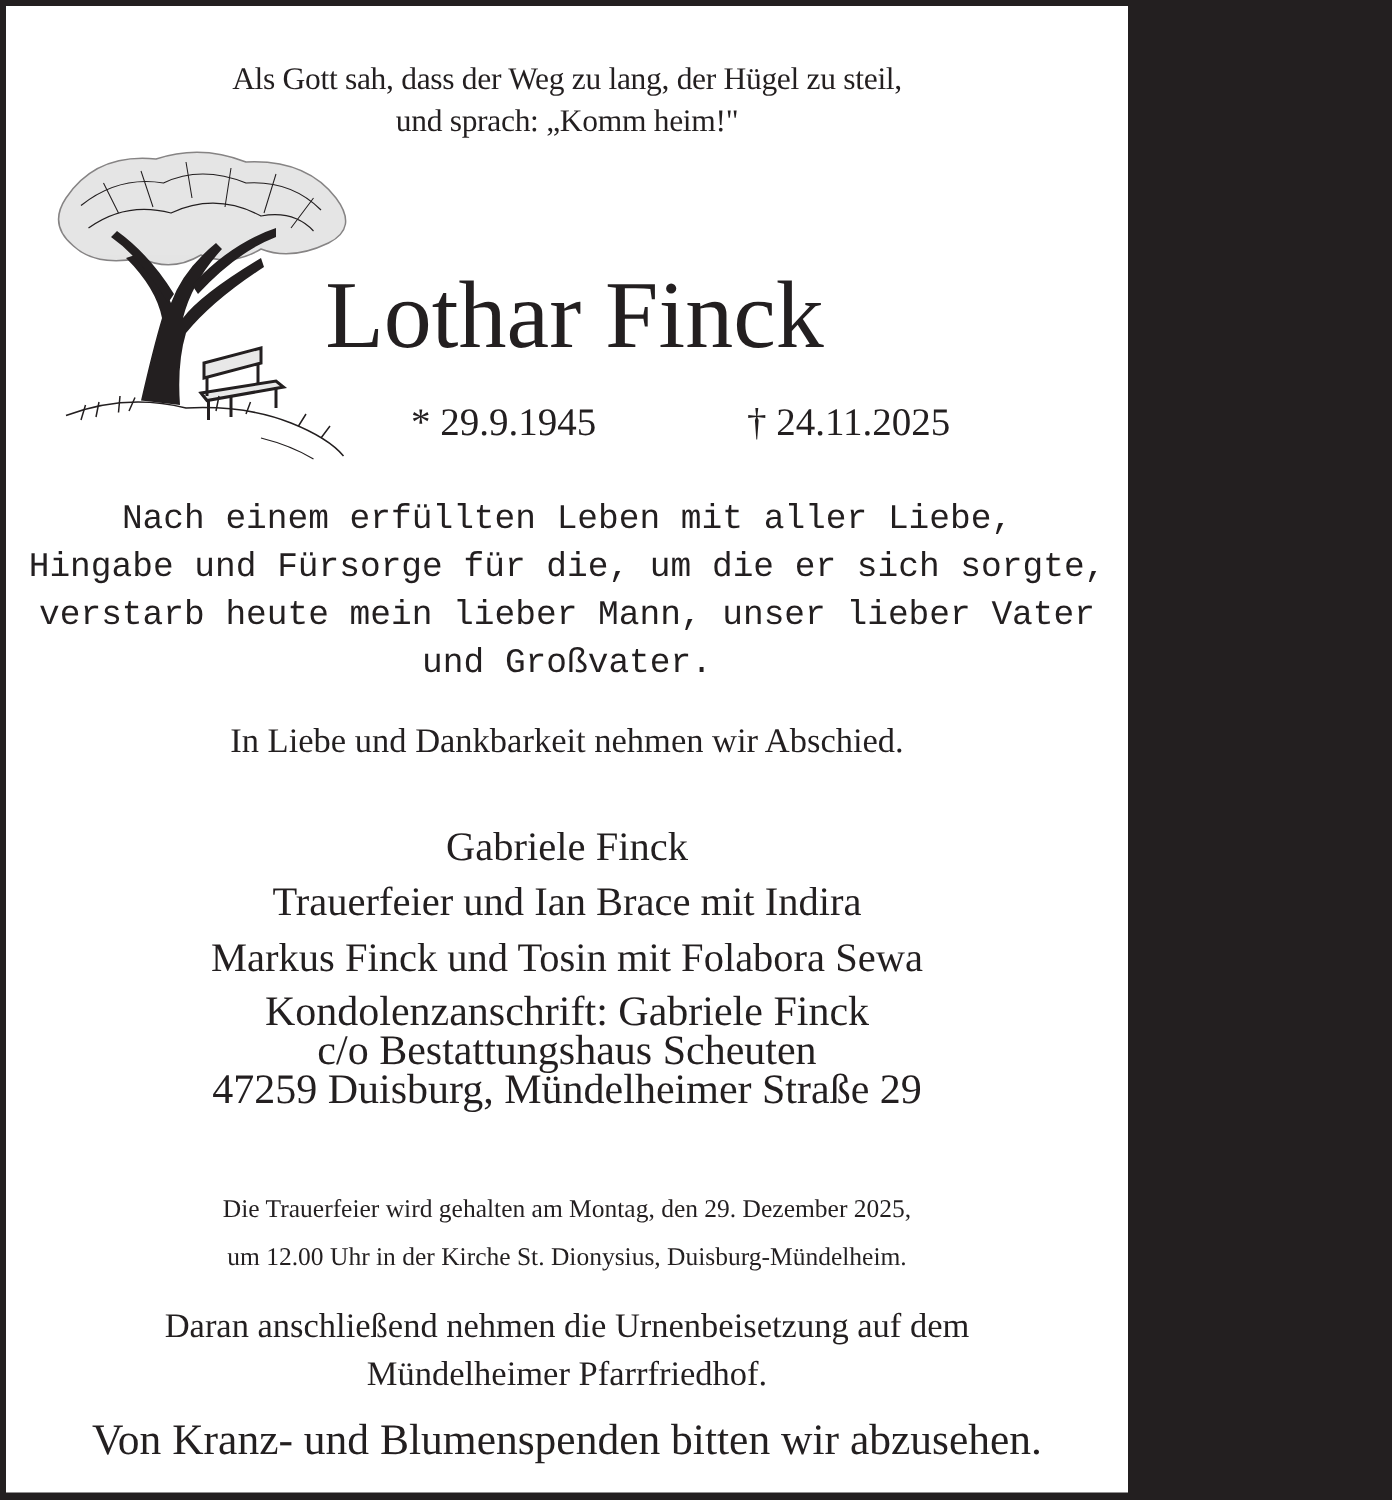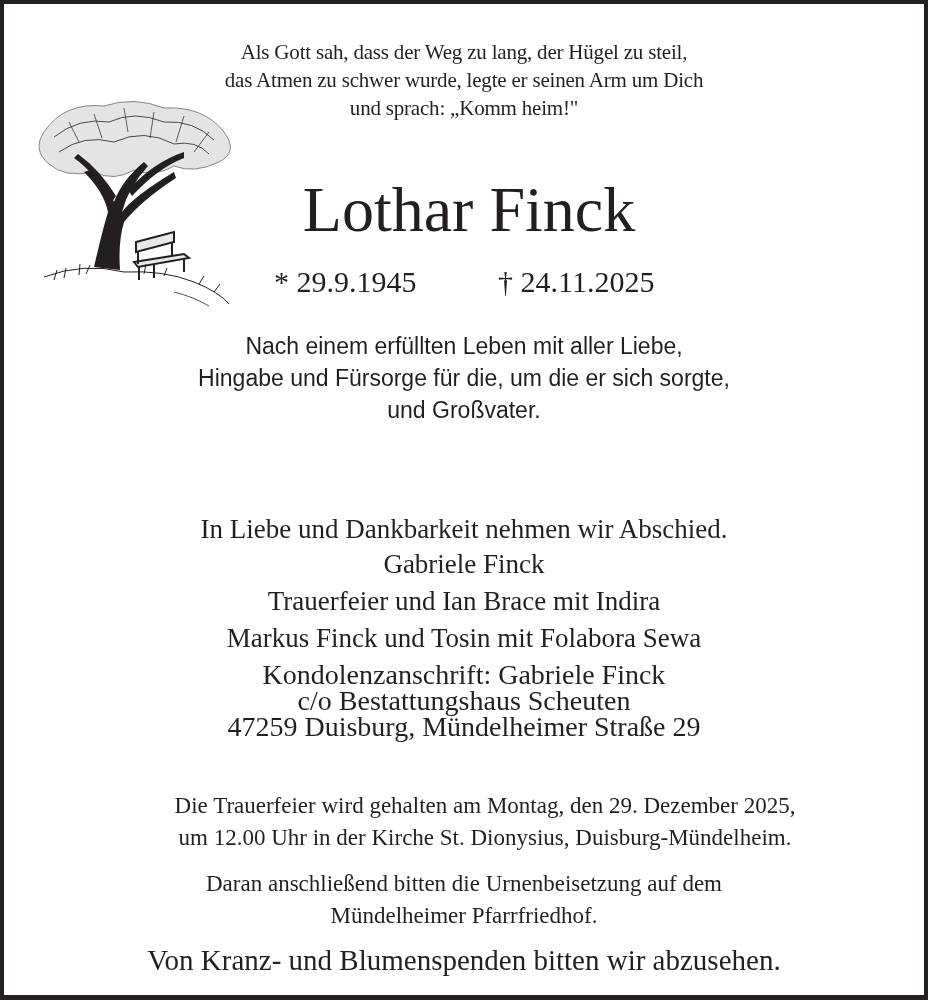--- a/index.html
+++ b/index.html
@@ -3,85 +3,82 @@
 <meta charset="utf-8">
 <style>
   html, body { margin: 0; padding: 0; }
   body {
     width: 928px; height: 1000px; overflow: hidden;
     background: #231f20;
     font-family: "DejaVu Serif", "Liberation Serif", serif;
   }
   .sheet {
     position: absolute; left: 4px; top: 4px;
-    width: 920px; height: 991px;
+    width: 748px; height: 991px;
     background: #ffffff;
     color: #231f20;
   }
   .center { position: absolute; left: 0; width: 100%; text-align: center; }
   .verse {
     top: 34px; font-size: 21px; line-height: 28px;
     font-family: "Liberation Serif", serif;
     letter-spacing: -0.2px;
   }
   .verse div { white-space: nowrap; }
   .name {
     top: 166px; font-size: 64px; line-height: 80px;
     font-family: Liberation Serif, serif;
     left: 5px;
   }
   .dates {
-    position: absolute; top: 262px; font-size: 30px; line-height: 32px;
+    position: absolute; top: 262px; font-size: 26px; line-height: 32px;
     font-family: "Liberation Serif", serif;
   }
   .birth { left: 270px; }
   .death { left: 494px; }
   .tribute {
     top: 326px; font-size: 23px; line-height: 32px;
-    font-family: Liberation Sans, sans-serif;
+    font-family: Liberation Mono, monospace;
   }
   .farewell {
-    top: 474px; font-size: 27px; line-height: 32px;
+    top: 474px; font-size: 23px; line-height: 32px;
     font-family: "Liberation Serif", serif;
-    margin-top: 35px;
   }
   .family {
     top: 530px; font-size: 27px; line-height: 37px;
     font-family: "Liberation Serif", serif;
     margin-top: 12px;
   }
   .address {
     top: 658px; font-size: 28px; line-height: 26px;
     font-family: "Liberation Serif", serif;
   }
   .service {
-    top: 786px; font-size: 23px; line-height: 32px;
+    top: 786px; font-size: 17px; line-height: 32px;
     font-family: "Liberation Serif", serif;
-    margin-left: 21px;
   }
   .burial {
     top: 864px; font-size: 23px; line-height: 32px;
     font-family: "Liberation Serif", serif;
   }
   .flowers {
     top: 940px; font-size: 29px; line-height: 32px;
     font-family: "Liberation Serif", serif;
   }
   .tree {
     position: absolute; left: 20px; top: 88px; width: 220px; height: 215px;
   }
 </style>
 </head>
 <body>
 
 <div class="sheet">
 
   <div class="center verse">
     <div>Als Gott sah, dass der Weg zu lang, der Hügel zu steil,</div>
-    <div>das Atmen zu schwer wurde, legte er seinen Arm um Dich</div>
     <div>und sprach: „Komm heim!"</div>
   </div>
 
   <svg class="tree" viewBox="0 0 220 215">
 
     <g fill="none" stroke="#231f20" stroke-width="1">
       <path d="M20 40 Q40 10 80 14 Q110 4 140 16 Q180 14 200 40 Q215 60 195 70 Q170 82 150 74 Q130 86 110 78 Q90 90 70 80 Q40 86 25 72 Q8 58 20 40 Z" fill="#cfcfcf" opacity="0.55"></path>
       <path d="M30 45 Q55 25 85 30 Q110 18 140 30 Q170 28 190 48" stroke-width="0.8"></path>
       <path d="M35 60 Q60 42 90 50 Q120 36 150 52 Q172 48 185 62" stroke-width="0.8"></path>
       <path d="M45 30 L55 50 M70 22 L78 46 M100 16 L104 40 M130 20 L126 46 M160 24 L152 50 M185 40 L170 60" stroke-width="0.7"></path>
@@ -108,20 +105,21 @@
   </svg>
 
   <div class="center name">Lothar Finck</div>
 
   <div class="dates birth">* 29.9.1945</div>
   <div class="dates death">† 24.11.2025</div>
 
   <div class="center tribute">
     <div>Nach einem erfüllten Leben mit aller Liebe,</div>
     <div>Hingabe und Fürsorge für die, um die er sich sorgte,</div>
+    <div>verstarb heute mein lieber Mann, unser lieber Vater</div>
     <div>und Großvater.</div>
   </div>
 
   <div class="center farewell">In Liebe und Dankbarkeit nehmen wir Abschied.</div>
 
   <div class="center family">
     <div>Gabriele Finck</div>
     <div>Trauerfeier und Ian Brace mit Indira</div>
     <div>Markus Finck und Tosin mit Folabora Sewa</div>
   </div>
@@ -131,19 +129,19 @@
     <div>c/o Bestattungshaus Scheuten</div>
     <div>47259 Duisburg, Mündelheimer Straße 29</div>
   </div>
 
   <div class="center service">
     <div>Die Trauerfeier wird gehalten am Montag, den 29. Dezember 2025,</div>
     <div>um 12.00 Uhr in der Kirche St. Dionysius, Duisburg-Mündelheim.</div>
   </div>
 
   <div class="center burial">
-    <div>Daran anschließend bitten die Urnenbeisetzung auf dem</div>
+    <div>Daran anschließend nehmen die Urnenbeisetzung auf dem</div>
     <div>Mündelheimer Pfarrfriedhof.</div>
   </div>
 
   <div class="center flowers">Von Kranz- und Blumenspenden bitten wir abzusehen.</div>
 
 </div>
 
 </body></html>

